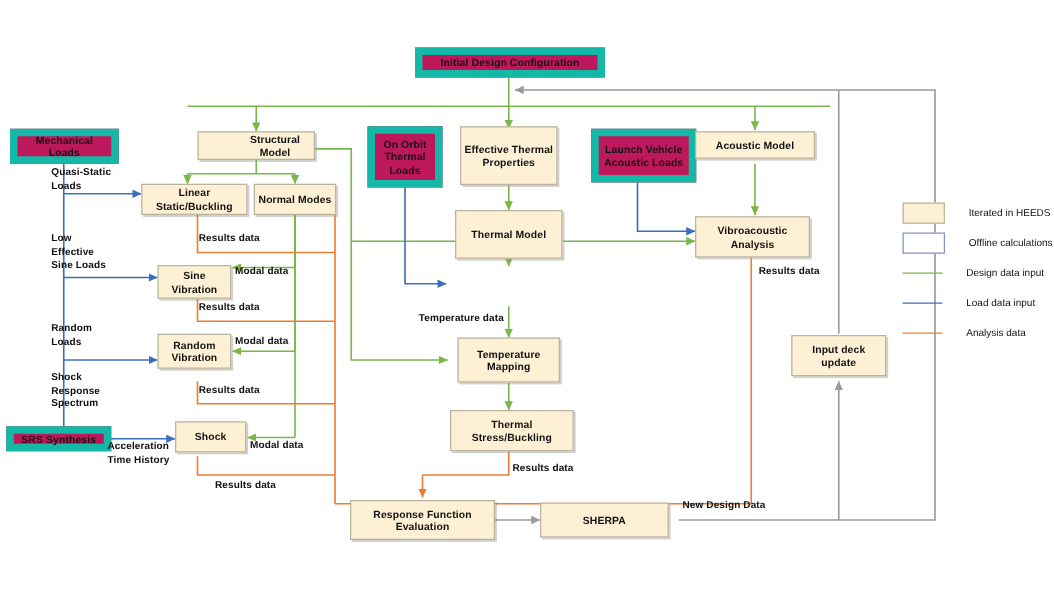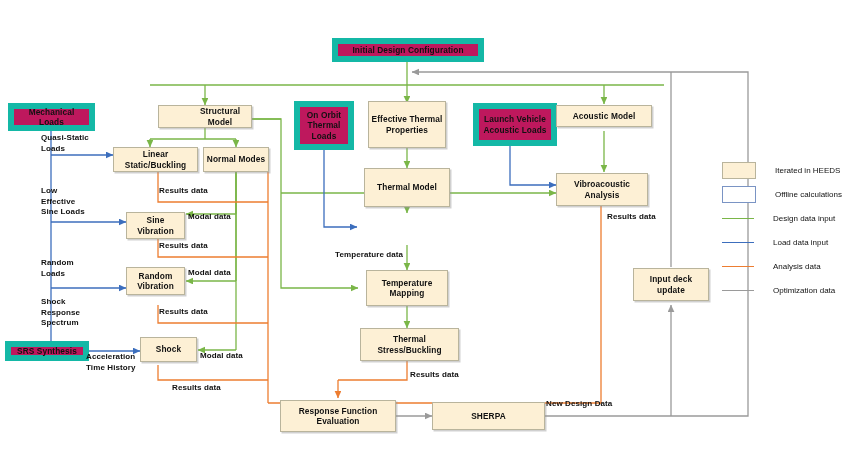--- a/index.html
+++ b/index.html
@@ -211,21 +211,21 @@
   <div class="node iter" style="left:633px;top:268px;width:76px;height:33px;">
     <span>Input deck
 update</span>
   </div>
 
   <div class="node iter" style="left:280px;top:400px;width:116px;height:32px;align-items:center;">
     <span>Response Function
 Evaluation</span>
   </div>
 
-  <div class="node iter" style="left:432px;top:402px;width:113px;height:28px;">
+  <div class="node iter" style="left:432px;top:402px;width:103px;height:28px;">
     <span>SHERPA</span>
   </div>
 
   <div class="lbl" style="left:41px;top:133px;">Quasi-Static
 Loads</div>
   <div class="lbl" style="left:41px;top:186px;">Low
 Effective
 Sine Loads</div>
   <div class="lbl" style="left:41px;top:258px;">Random
 Loads</div>
@@ -262,19 +262,15 @@
       <div class="lgtxt">Design data input</div>
     </div>
     <div class="lgrow">
       <div class="lgline" style="border-top-color:#3c6ebd;"></div>
       <div class="lgtxt">Load data input</div>
     </div>
     <div class="lgrow">
       <div class="lgline" style="border-top-color:#ed7d31;"></div>
       <div class="lgtxt">Analysis data</div>
     </div>
-    <div class="lgrow">
-      <div class="lgline" style="border-top-color:#9a9a9a;"></div>
-      <div class="lgtxt">Optimization data</div>
-    </div>
   </div>
 
 </div>
 
 </body></html>

